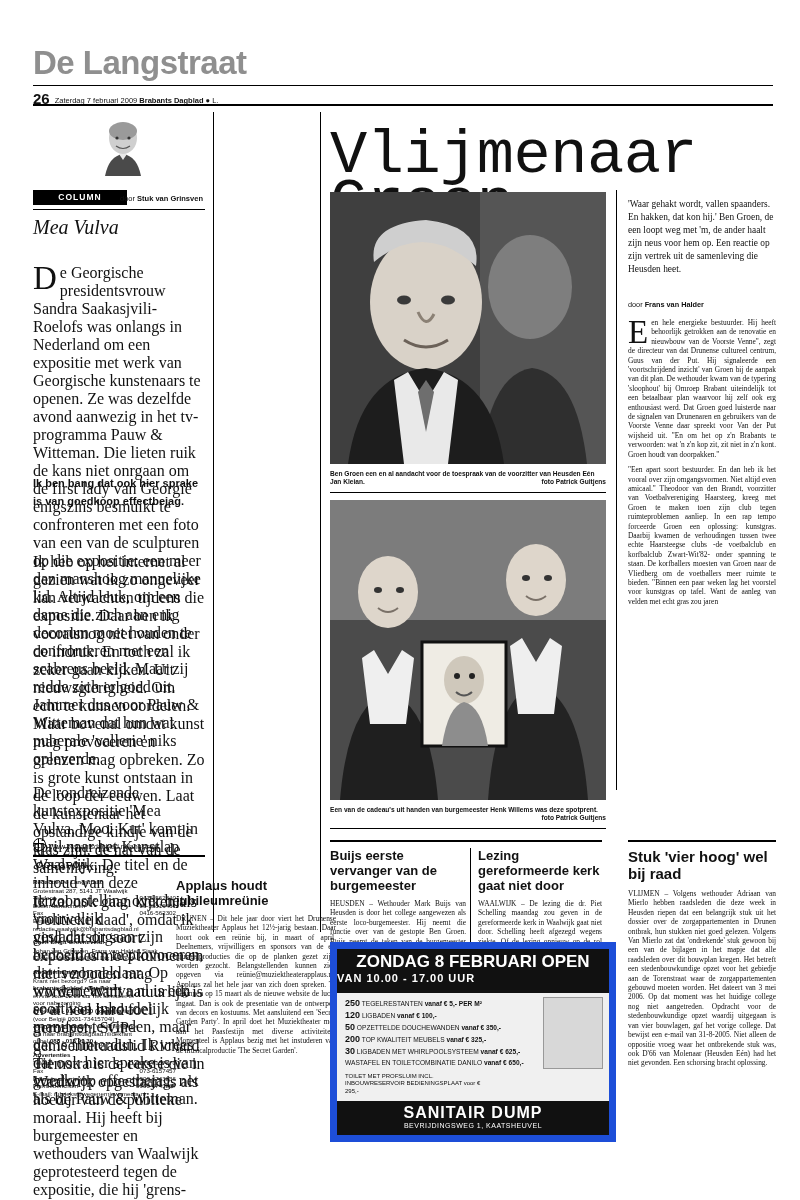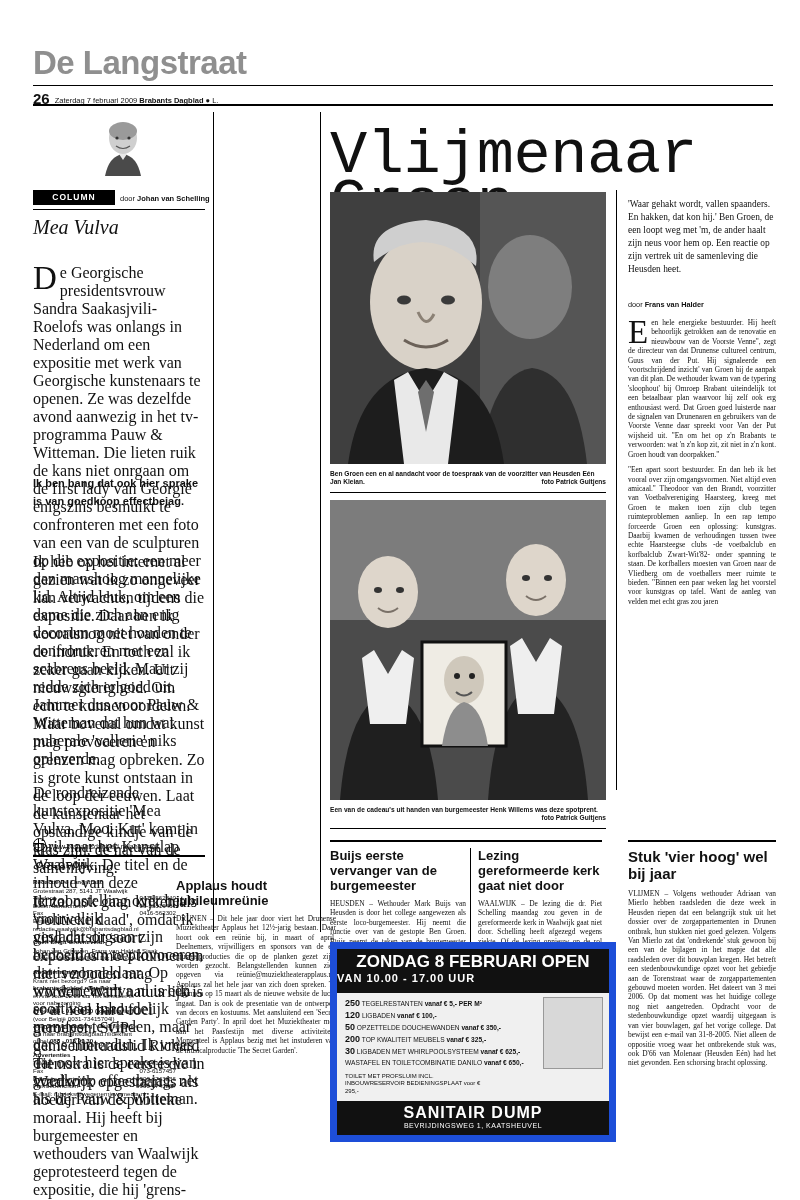--- a/index.html
+++ b/index.html
@@ -10,21 +10,21 @@
   .masthead{position:absolute;left:33px;top:44px;width:740px;}
   .masthead-title{font-family:"Liberation Sans",sans-serif;font-weight:bold;font-size:33px;letter-spacing:-0.5px;color:#8f8f8f;}
   .masthead-rule{position:absolute;left:33px;top:85px;width:740px;height:1px;background:#000;}
   .folio{position:absolute;left:33px;top:89px;font-family:"Liberation Sans",sans-serif;}
   .folio .num{font-size:15px;font-weight:bold;vertical-align:-1px;}
   .folio .meta{font-size:7.5px;margin-left:5px;}
   .folio .meta b{font-weight:bold;}
   .masthead-rule2{position:absolute;left:33px;top:104px;width:740px;height:2px;background:#000;}
   .portrait{position:absolute;left:95px;top:114px;width:56px;height:62px;overflow:hidden;}
   .portrait svg{display:block;}
-  .column-tag{position:absolute;left:33px;top:190px;width:82px;height:15px;background:#000;color:#fff;font-family:"Liberation Sans",sans-serif;font-size:8.5px;font-weight:bold;letter-spacing:1px;text-align:center;line-height:15px;}
+  .column-tag{position:absolute;left:33px;top:190px;width:94px;height:15px;background:#000;color:#fff;font-family:"Liberation Sans",sans-serif;font-size:8.5px;font-weight:bold;letter-spacing:1px;text-align:center;line-height:15px;}
   .column-by{position:absolute;left:120px;top:194px;font-family:"Liberation Sans",sans-serif;font-size:7.5px;}
   .column-by b{font-weight:bold;}
   .colhead-rule{position:absolute;left:33px;top:209px;width:172px;height:1px;background:#000;}
   .column-title{position:absolute;left:33px;top:216px;width:172px;font-family:"Liberation Serif",serif;font-style:italic;font-size:20px;}
   .col1-body{position:absolute;left:33px;top:248px;width:172px;}
   .dropcap{float:left;font-size:33px;line-height:27px;font-weight:normal;padding:1px 3px 0 0;font-family:"Liberation Serif",serif;}
   .pull{position:absolute;left:33px;top:474px;width:172px;font-family:"Liberation Sans",sans-serif;font-size:11px;font-weight:bold;line-height:18px;}
   .col1-body2{position:absolute;left:33px;top:537px;width:172px;}
 
   .weblink{position:absolute;left:33px;top:838px;width:172px;font-family:"Liberation Sans",sans-serif;font-size:7px;}
@@ -121,21 +121,21 @@
       <ellipse cx="28" cy="17" rx="14" ry="9" fill="#9a9a9a"></ellipse>
       <circle cx="22" cy="24" r="1.6" fill="#333"></circle>
       <circle cx="34" cy="24" r="1.6" fill="#333"></circle>
       <path d="M21 32 q7 5 14 0" stroke="#555" fill="none" stroke-width="1.2"></path>
       <path d="M10 62 q4 -20 18 -22 q14 2 18 22 z" fill="#4a4a4a"></path>
       <path d="M24 40 l4 6 l4 -6 z" fill="#e8e8e8"></path>
     </svg>
   </div>
 
   <div class="column-tag">COLUMN</div>
-  <div class="column-by"><span>door </span><b>Johan van Schelling</b></div>
+  <div class="column-by"><span>door </span><b>Stuk van Grinsven</b></div>
   <div class="colhead-rule"></div>
   <div class="column-title">Mea Vulva</div>
 
   <div class="col1-body">
     <p><span class="dropcap">D</span><span>e Georgische presidentsvrouw Sandra Saakasjvili-Roelofs was onlangs in Nederland om een expositie met werk van Georgische kunstenaars te openen. Ze was dezelfde avond aanwezig in het tv-programma Pauw &amp; Witteman. Die lieten ruik de kans niet onrgaan om de first lady van Georgië enigszins besmuikt te confronteren met een foto van een van de sculpturen op die expositie: een meer dan manshoog mannelijke lid. Altijd leuk, om een dame die zich aan enig decorum moet houden te confronteren met een scabreus beeld. Maar zij redde zich er goed uit. Jammer dus voor Pauw &amp; Witteman dat hun wat puberale 'vallerie' niks opleverde.</span></p>
     <p>De rondreizende kunstexpositie 'Mea Vulva, Mooi Kut' komt in april naar het Kunstlap Waalwijk. De titel en de inhoud van deze tentoonstelling over het vrouwelijk geslachtsorgaan zijn bedoeld om te provoceren, dat is zonneklaar. Op www.meavulva.nl is een soort van inhoudelijk manifest te vinden, maar dat is flinterdun. Ik vrees dat ook hier sprake is van goedkoop effectbejag, net als bij Pauw &amp; Witteman.</p>
   </div>
 
   <div class="pull">Ik ben bang dat ook hier sprake is van goedkoop effectbejag.</div>
 
@@ -293,21 +293,21 @@
   </div>
 
   <div id="low2">
     <div class="sub-title">Lezing gereformeerde kerk gaat niet door</div>
     <div class="low-body">
         <p>WAALWIJK – De lezing die dr. Piet Schelling maandag zou geven in de gereformeerde kerk in Waalwijk gaat niet door. Schelling heeft afgezegd wegens ziekte. Of de lezing opnieuw op de rol komt, is niet bekend.</p>
       </div>
   </div>
 
   <div id="low3">
-    <div class="big-sub">Stuk 'vier hoog' wel bij jaar</div>
+    <div class="big-sub">Stuk 'vier hoog' wel bij raad</div>
     <div class="low-body">
         <p>VLIJMEN – Volgens wethouder Adriaan van Mierlo hebben raadsleden die deze week in Heusden riepen dat een belangrijk stuk uit het dossier over de zorgappartementen in Drunen ontbrak, hun stukken niet goed gelezen. Volgens Van Mierlo zat dat 'ondrekende' stuk gewoon bij een van de bijlagen in het mapje dat alle raadsleden over dit bouwplan kregen. Het betreft een stedenbouwkundige opzet voor het gebiedje aan de Torenstraat waar de zorgappartementen gebouwd moeten worden. Het dateert van 3 mei 2006. Op dat moment was het huidige college nog niet aangetreden. Opdracht voor de stedenbouwkundige opzet waardij uitgegaan is van vier bouwlagen, gaf het vorige college. Dat bewijst een e-mail van 31-8-2005. Niet alleen de oppositie vroeg waar het ontbrekende stuk was, ook D'66 van Molenaar (Heusden Eén) had het niet gevonden. Een schorsing bracht oplossing.</p>
       </div>
   </div>
 
   <div class="ad">
     <div class="ad-top">
       <div class="ad-t1">ZONDAG 8 FEBRUARI OPEN</div>
       <div class="ad-t2">VAN 10.00 - 17.00 UUR</div>
     </div>

